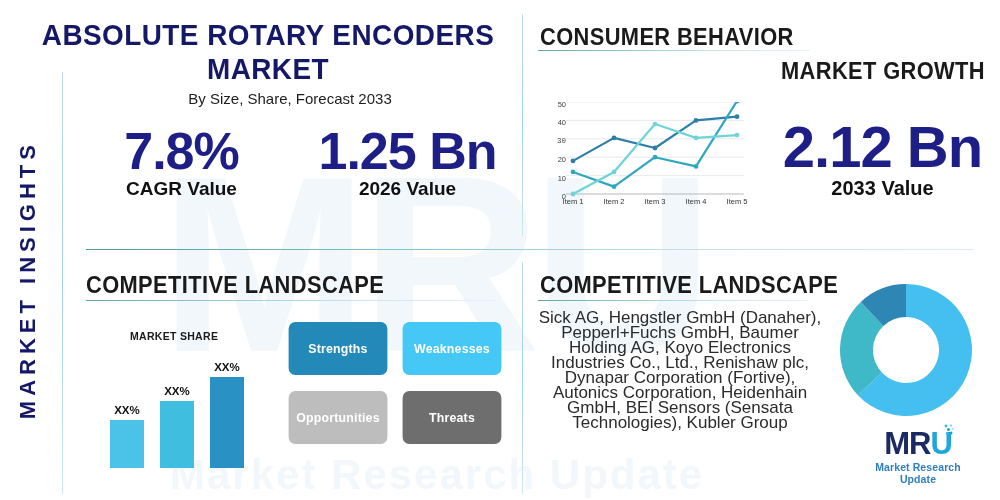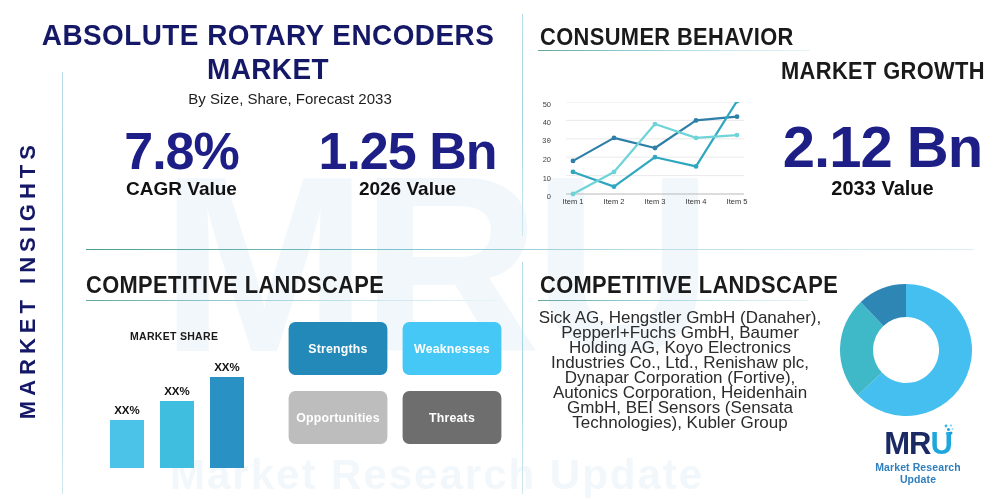--- a/index.html
+++ b/index.html
@@ -111,21 +111,21 @@
   
   #kpi-2033 { left:770px; top:115px; width:225px; }
   #kpi-2033 .val { font-size:58px; line-height:64px; }
   #kpi-2033 .lbl { font-size:20px; }
 
   
   #line-chart {
     position:absolute; left:548px; top:100px; width:210px; height:118px;
   }
   #line-chart .ytick {
-    position:absolute; right:100%; margin-right:15px;
+    position:absolute; right:100%; margin-right:0;
     font-size:7.5px; color:#404040; transform:translateY(-50%);
     font-family:"Liberation Sans", sans-serif; white-space:nowrap;
   }
   #line-chart .xtick {
     position:absolute; top:100%; margin-top:3px;
     font-size:7.5px; color:#333; transform:translateX(-50%);
     font-family:"Liberation Sans", sans-serif; white-space:nowrap;
   }
   #lc-plot { position:absolute; left:18px; top:2px; width:178px; height:92px; }
 

